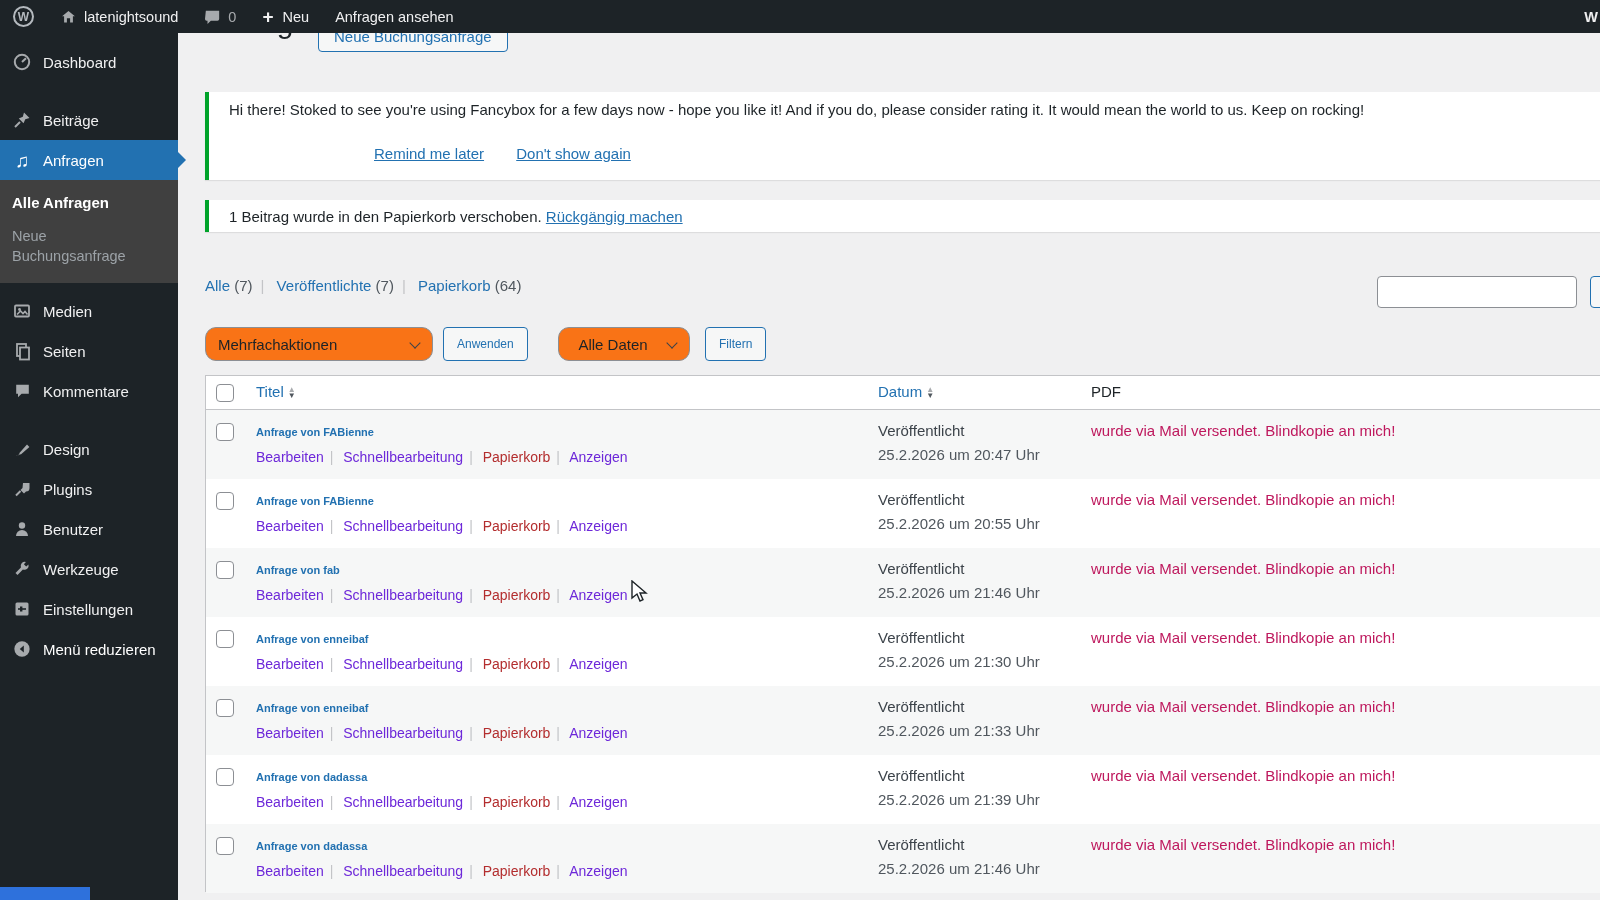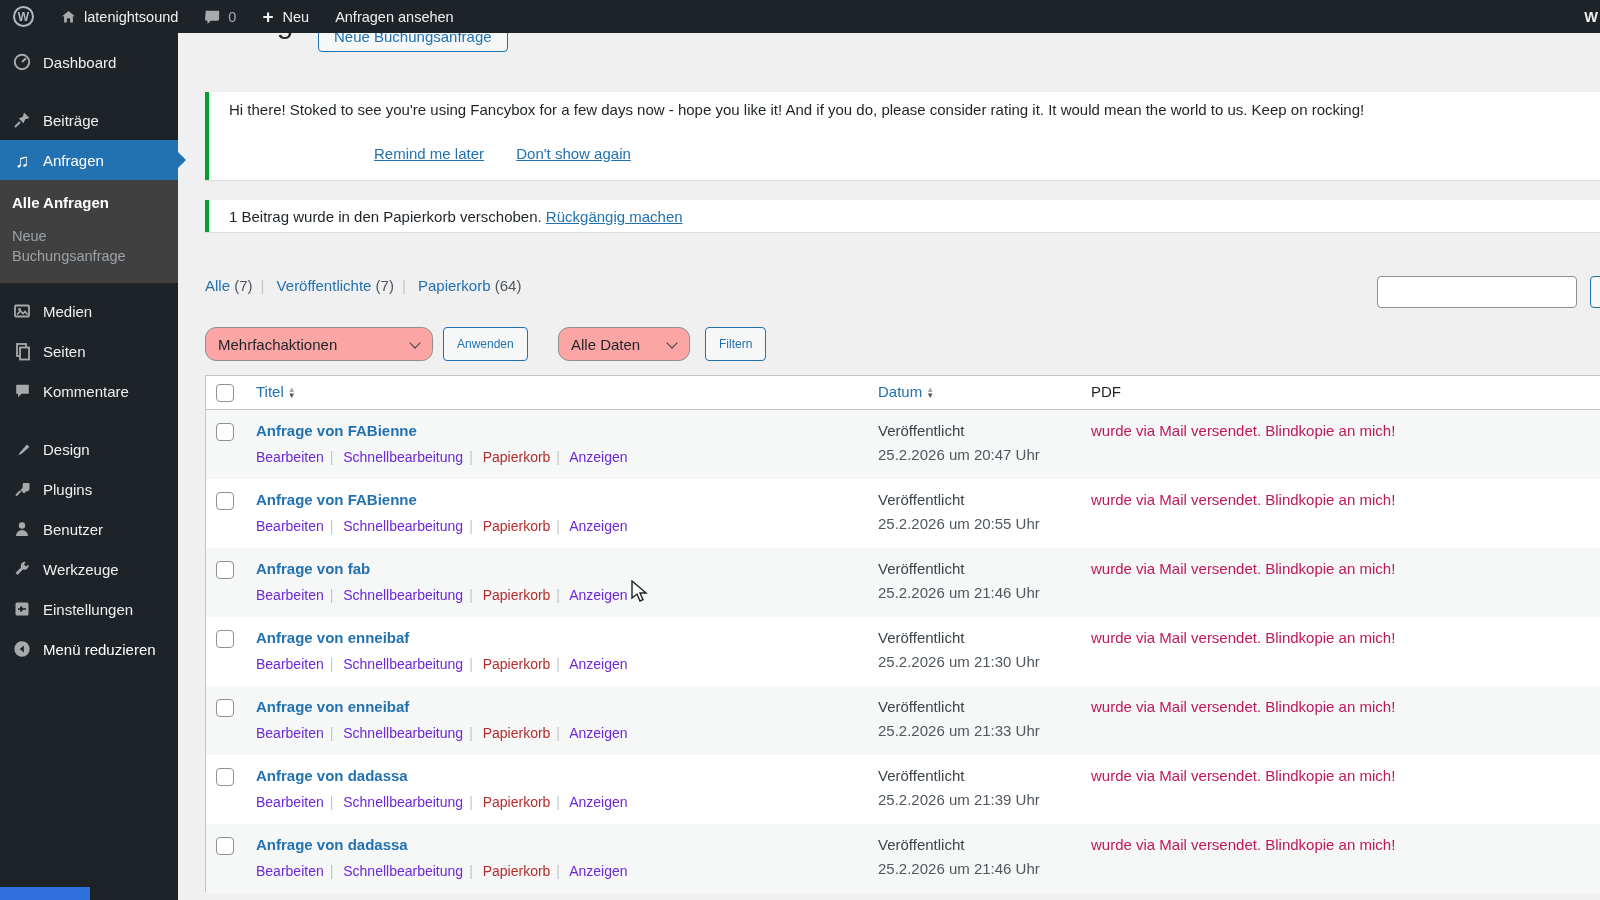--- a/index.html
+++ b/index.html
@@ -57,27 +57,27 @@
   #views a { color:#2271b1; }
   #views .cnt { color:#50575e; }
   #views .sep::before { content:"|"; color:#c3c4c7; margin:0 8px; }
 
   #search-input { position:absolute; left:1199px; top:276px; width:200px; height:32px;
     border:1px solid #8c8f94; border-radius:4px; background:#fff; font-size:15px; padding:0 8px;
     font-family:"Liberation Sans", sans-serif; }
   #search-submit { position:absolute; left:1412px; top:276px; width:60px; height:32px;
     border:1px solid #2271b1; border-radius:4px; background:#f6f7f7; }
 
-  .wp-select { position:absolute; top:327px; height:34px; background:#fca5a5; border:1px solid #8c8f94;
+  .wp-select { position:absolute; top:327px; height:34px; background:#f97316; border:1px solid #8c8f94;
     border-radius:11px; font-size:15px; color:#1d2327; display:flex; align-items:center;
     padding:0 34px 0 12px; cursor:pointer; }
   .wp-select .chev { position:absolute; right:13px; top:11px; width:8px; height:8px;
     border-right:1.8px solid #3c434a; border-bottom:1.8px solid #3c434a; transform:rotate(45deg); }
   #bulk-select { left:27px; width:228px; }
-  #date-select { left:380px; width:132px; }
+  #date-select { left:380px; width:132px;justify-content:center; }
   .wp-button { position:absolute; top:327px; height:34px; border:1px solid #2271b1; border-radius:4px;
     background:#f6f7f7; color:#2271b1; font-size:12px; display:flex; align-items:center; padding:0 13px; cursor:pointer; }
   #apply-btn { left:265px; }
   #filter-btn { left:527px; }
 
   
   #list-table { position:absolute; left:27px; top:375px; right:0; height:517px; background:#fff;
     border:1px solid #c3c4c7; border-right:none; }
   #thead { position:relative; height:34px; border-bottom:1px solid #c3c4c7; background:#fff; font-size:15px; }
   #thead .hcb { position:absolute; left:10px; top:8px; }
@@ -87,21 +87,21 @@
   .sorter { display:inline-flex; flex-direction:column; vertical-align:middle; margin-left:4px; }
   .sorter span { font-size:8px; line-height:6px; }
   .sorter .up { color:#a7aaad; } .sorter .dn { color:#50575e; }
 
   #rows .row { position:relative; height:69px; }
   #rows .row:nth-child(odd) { background:#f6f7f7; }
   input[type="checkbox"] { appearance:none; -webkit-appearance:none; width:18px; height:18px;
     border:1px solid #8c8f94; border-radius:4px; background:#fff; cursor:pointer; }
   .row .row-cb { position:absolute; left:10px; top:13px; }
   .col-title { position:absolute; left:50px; top:12px; }
-  .row-title { font-weight:bold; font-size:15px; color:#2271b1; }
+  .row-title { font-weight:bold; font-size:11px; color:#2271b1; }
   .row-actions { margin-top:9px; font-size:14px; }
   .row-actions a { color:#6d28d9; }
   .row-actions a.trash { color:#b32d2e; }
   .row-actions .sep::before { content:"|"; color:#c3c4c7; margin:0 6px; }
   .col-date { position:absolute; left:672px; top:12px; font-size:15px; color:#3c434a; }
   .col-date .date { margin-top:7px; color:#50575e; }
   .col-pdf { position:absolute; left:885px; top:12px; font-size:15px; color:#be185d; }
 
   #cursor { position:absolute; left:630px; top:580px; z-index:200; }
 </style>

